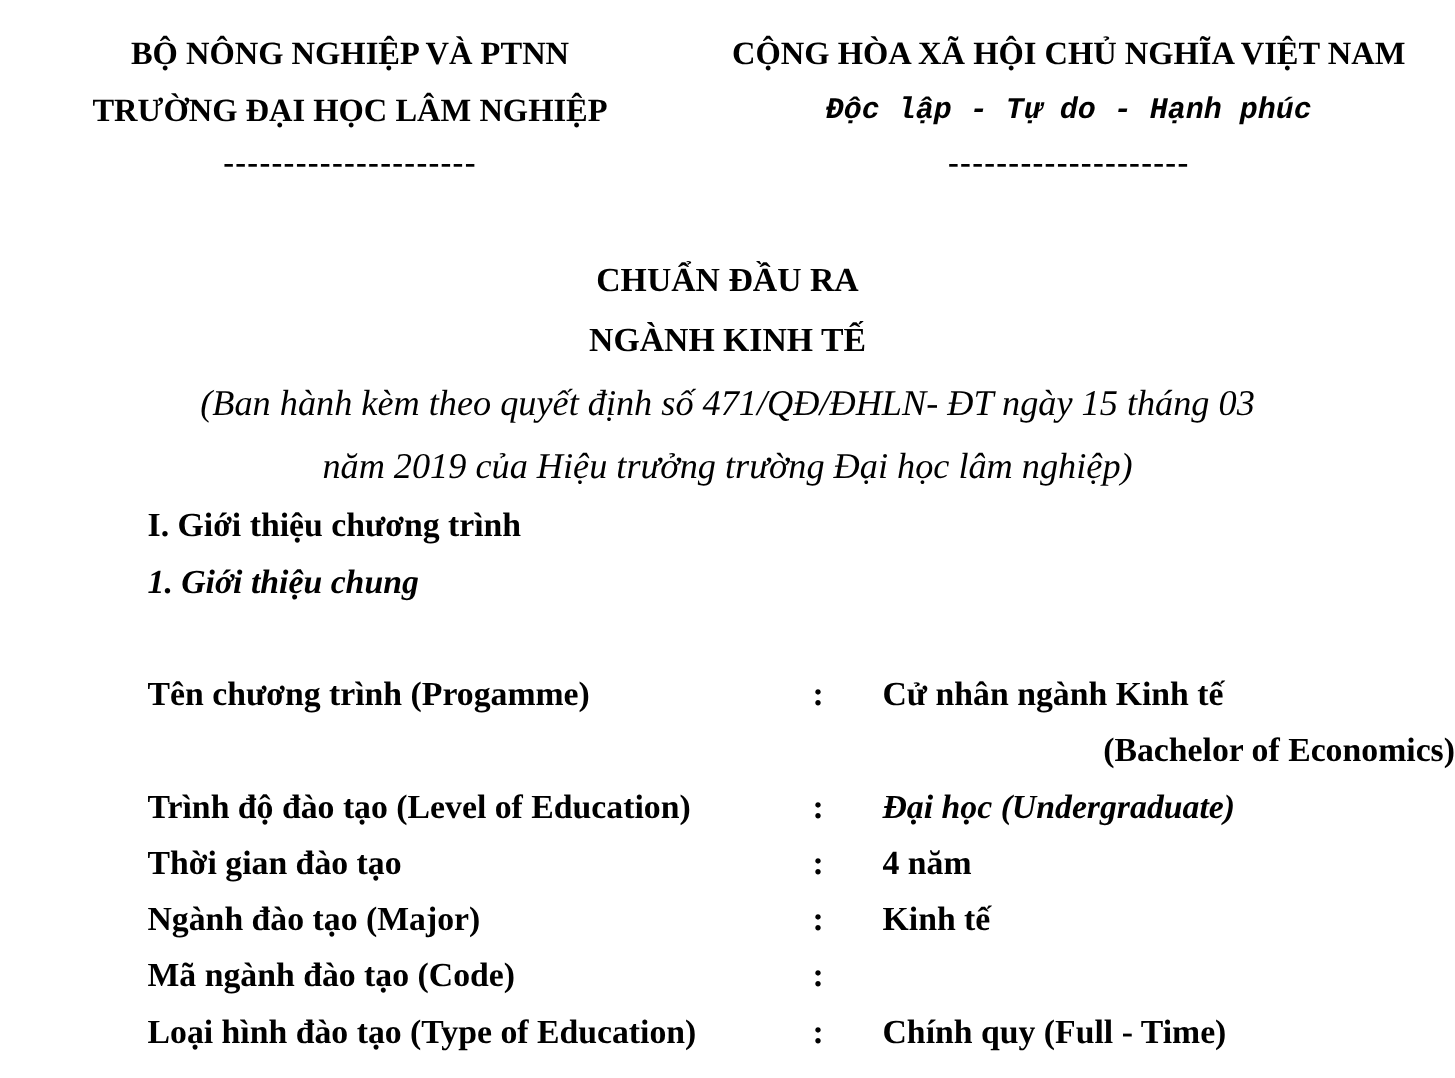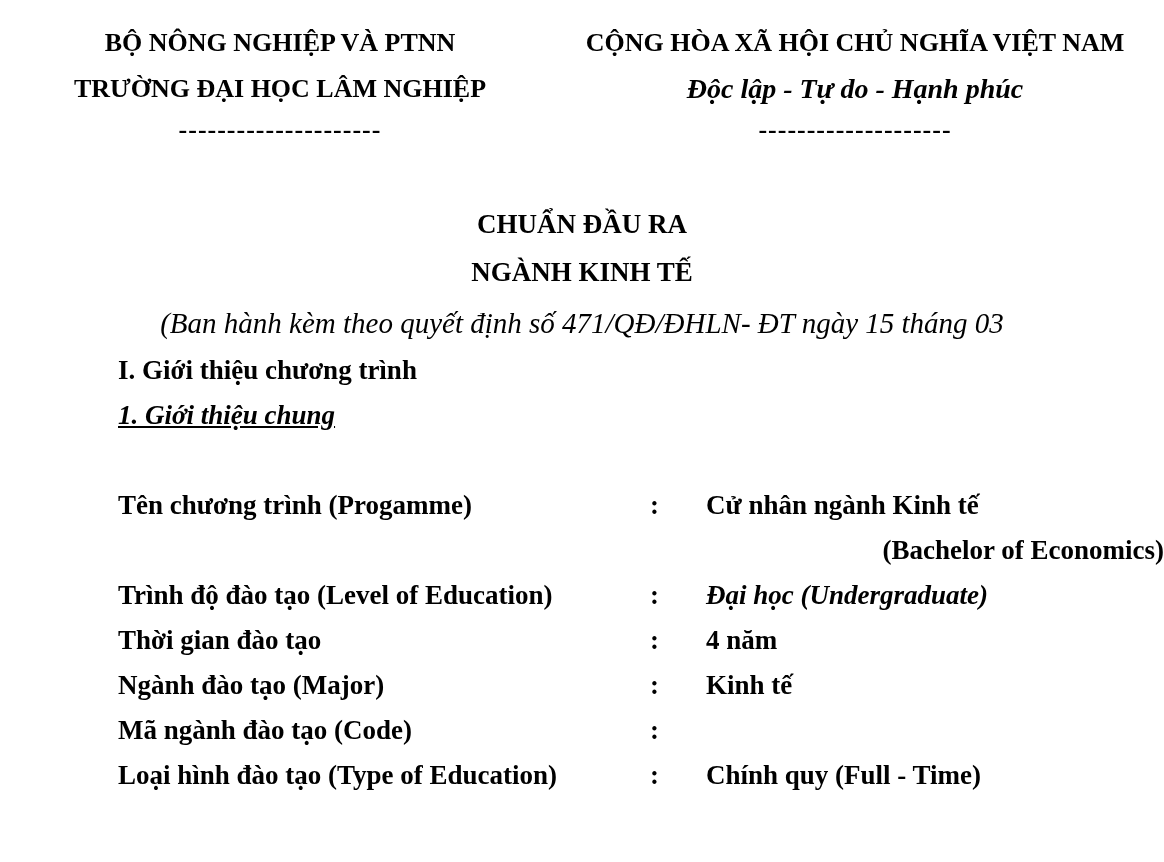--- a/index.html
+++ b/index.html
@@ -33,23 +33,24 @@
   }
   .hdr-line {
     font-weight: bold;
     font-size: 26px;
     line-height: 46px;
     white-space: nowrap;
   }
   .hdr-motto {
     font-weight: bold;
     font-style: italic;
-    font-size: 28px;
+    font-size: 24px;
     line-height: 46px;
     white-space: nowrap;
+    font-family: Liberation Mono, monospace;
   }
   .hdr-divider {
     font-weight: bold;
     font-size: 26px;
     line-height: 36px;
     letter-spacing: 1px;
     white-space: nowrap;
   }
   
   .title-block {
@@ -78,21 +79,20 @@
   .heading-1 {
     font-weight: bold;
     font-size: 27px;
     line-height: 45px;
   }
   .heading-2 {
     font-weight: bold;
     font-style: italic;
     font-size: 27px;
     line-height: 45px;
-    text-decoration: underline;
   }
   
   .fields {
     margin-left: 118px;
     margin-top: 45px;
   }
   .f-row {
     display: flex;
     font-weight: bold;
     font-size: 27px;
@@ -140,20 +140,21 @@
     </div>
   </div>
 
   <div class="title-block">
     <div class="title-line">CHUẨN ĐẦU RA</div>
     <div class="title-line">NGÀNH KINH TẾ</div>
   </div>
 
   <div class="subtitle-block">
     <div class="subtitle-line">(Ban hành kèm theo quyết định số 471/QĐ/ĐHLN- ĐT ngày 15 tháng 03</div>
+    <div class="subtitle-line">năm 2019 của Hiệu trưởng trường Đại học lâm nghiệp)</div>
   </div>
 
   <div class="headings">
     <div class="heading-1">I. Giới thiệu chương trình</div>
     <div class="heading-2">1. Giới thiệu chung</div>
   </div>
 
   <div class="fields">
 
     <div class="f-row">

